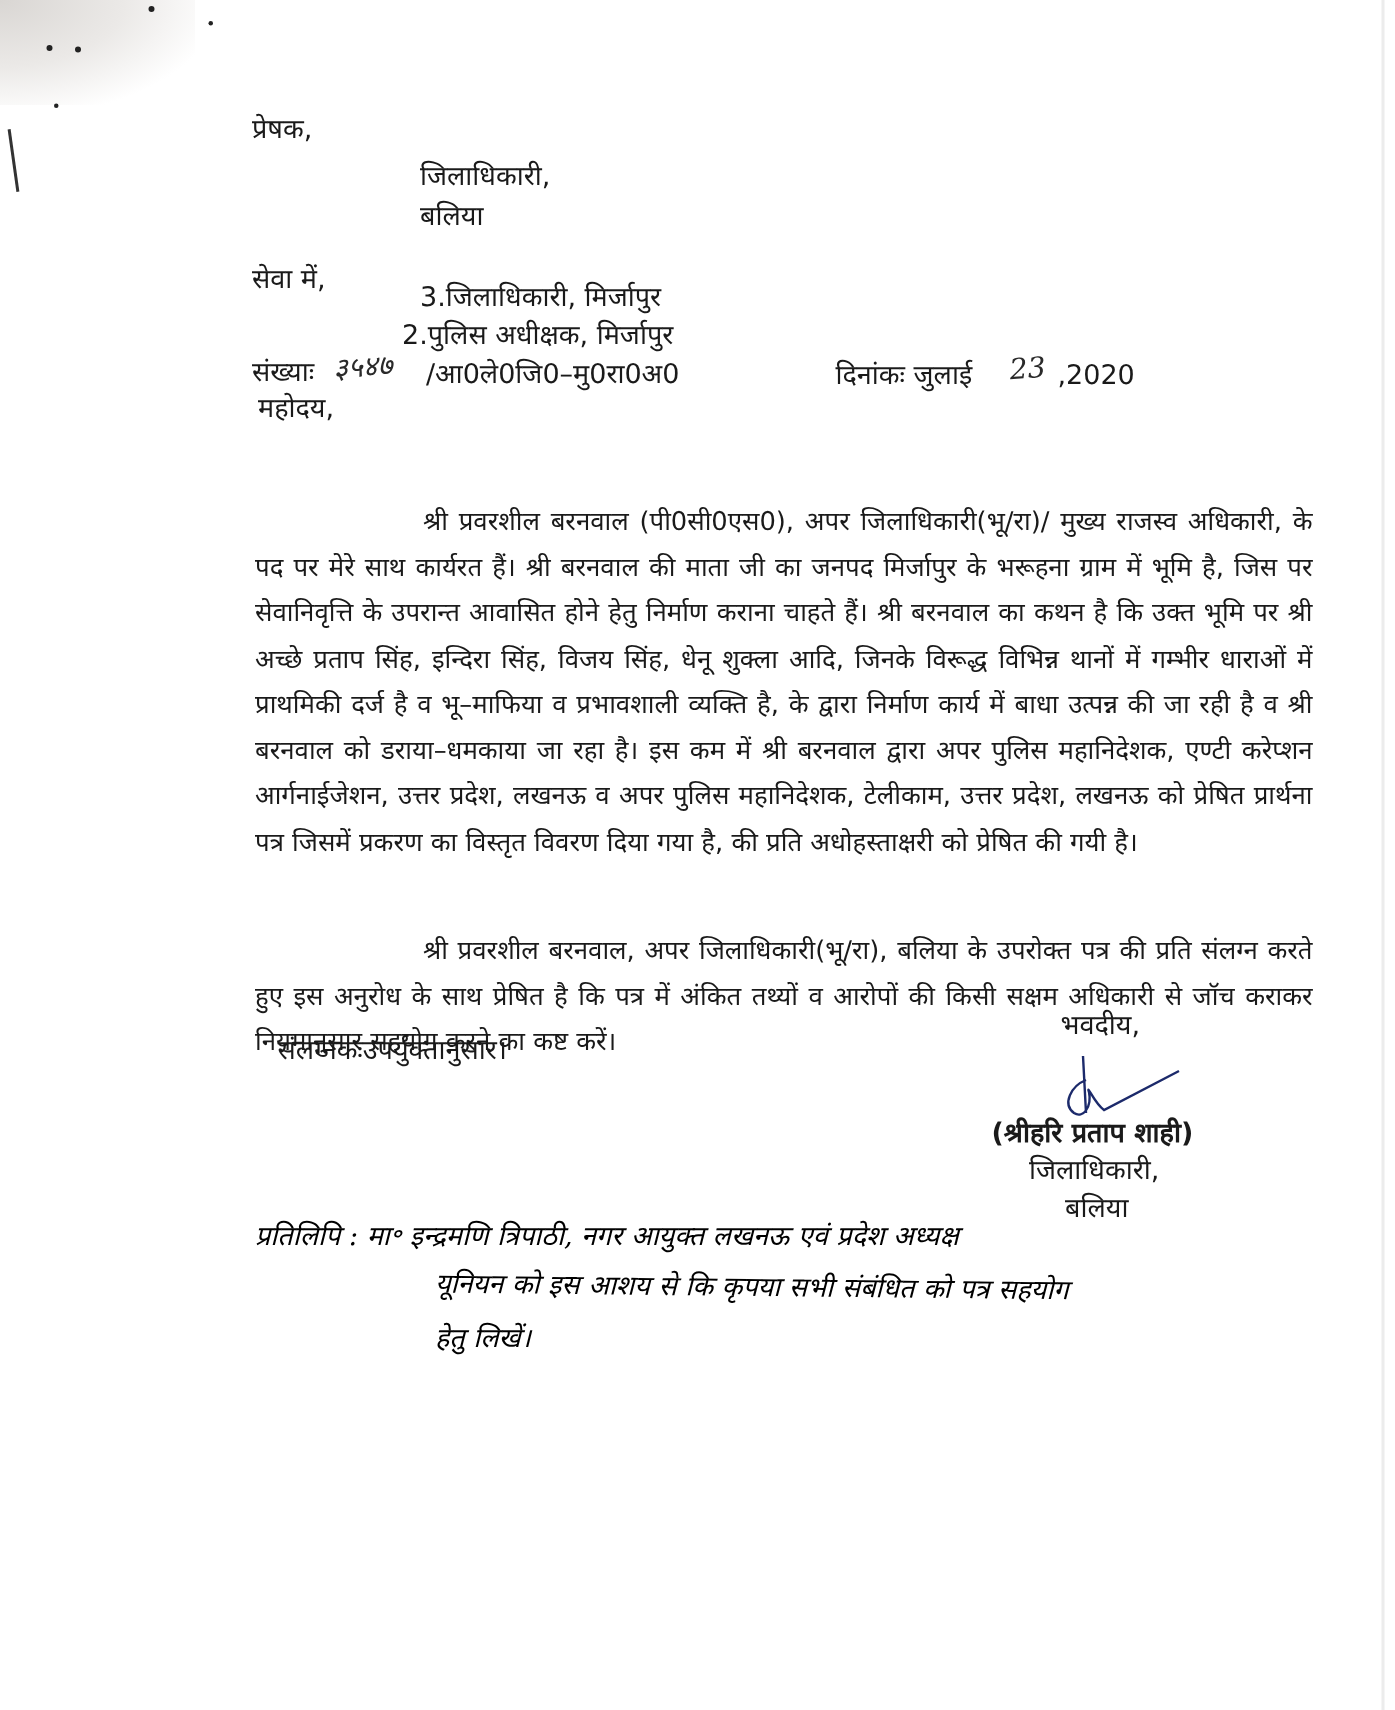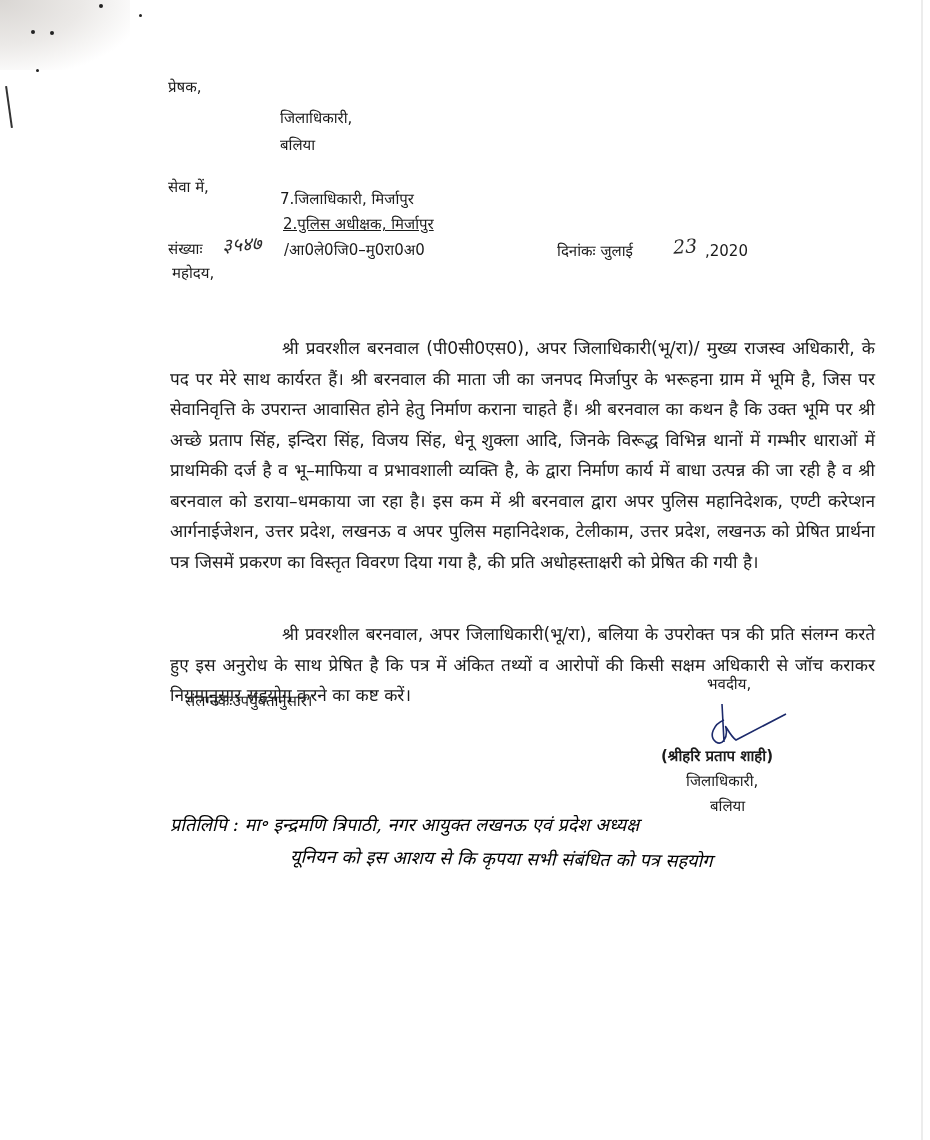--- a/index.html
+++ b/index.html
@@ -8,21 +8,21 @@
     font-family:"DejaVu Sans", sans-serif; color:#1a1a1a;
   }
   .corner-shade {
     position:absolute; left:0; top:0; width:130px; height:70px;
     background: radial-gradient(ellipse at 0% 0%, #d9d6d3 0%, #ebe9e7 45%, rgba(255,255,255,0) 80%);
   }
   .dot { position:absolute; width:4px; height:4px; border-radius:50%; background:#222; }
   .margin-line { position:absolute; left:8px; top:86px; width:2px; height:42px; background:#333; transform:rotate(-8deg); }
   .edge-line { position:absolute; left:921px; top:0; width:2px; height:1140px; background:#ececec; }
 
-  .txt { position:absolute; font-size:15px; line-height:22px; white-space:nowrap; }
+  .txt { position:absolute; font-size:18px; line-height:22px; white-space:nowrap; }
   .para {
     position:absolute; left:170px; width:705px; font-size:17.2px; line-height:30.5px;
     text-align:justify; text-align-last:left;margin-top:46px;
   }
   .para .indent { display:inline-block; width:112px; }
   .hand {
     position:absolute; font-family:"DejaVu Serif", serif; font-style:italic; color:#2a2a2a;
   }
   .hw-num { font-size:19px; transform:rotate(-4deg); }
   .cc {
@@ -43,22 +43,22 @@
 <div class="dot" style="left:139px;top:14px;width:3px;height:3px;"></div>
 <div class="dot" style="left:36px;top:69px;width:3px;height:3px;"></div>
 <div class="margin-line"></div>
 <div class="edge-line"></div>
 
 <div class="txt" style="left:168px;top:76px;">प्रेषक,</div>
 <div class="txt" style="left:280px;top:107px;">जिलाधिकारी,</div>
 <div class="txt" style="left:280px;top:134px;">बलिया</div>
 
 <div class="txt" style="left:168px;top:176px;">सेवा में,</div>
-<div class="txt" style="left:280px;top:188px;">7.जिलाधिकारी, मिर्जापुर</div>
-<div class="txt" style="left:283px;top:213px;text-decoration:underline;">2.पुलिस अधीक्षक, मिर्जापुर</div>
+<div class="txt" style="left:280px;top:188px;">3.जिलाधिकारी, मिर्जापुर</div>
+<div class="txt" style="left:268px;top:213px;">2.पुलिस अधीक्षक, मिर्जापुर</div>
 
 <div class="txt" style="left:168px;top:238px;">संख्याः</div>
 <div class="hand hw-num" style="left:222px;top:231px;">३५४७</div>
 <div class="txt" style="left:284px;top:239px;">/आ0ले0जि0–मु0रा0अ0</div>
 
 <div class="txt" style="left:557px;top:240px;">दिनांकः जुलाई</div>
 <div class="hand hw-num" style="left:673px;top:235px;">23</div>
 <div class="txt" style="left:705px;top:240px;">,2020</div>
 
 <div class="txt" style="left:172px;top:262px;">महोदय,</div>
@@ -78,13 +78,14 @@
   <path d="M26 2 L28 40 M28 18 C18 22 12 34 20 40 C26 44 32 36 30 26 C28 20 34 34 40 38 L90 12" fill="none" stroke="#1c2a6b" stroke-width="1.6"></path>
 </svg>
 
 <div class="txt" style="left:661px;top:745px;font-weight:bold;">(श्रीहरि प्रताप शाही)</div>
 <div class="txt" style="left:686px;top:770px;">जिलाधिकारी,</div>
 <div class="txt" style="left:710px;top:795px;">बलिया</div>
 
 <div class="cc">
   <span>प्रतिलिपि : मा॰ इन्द्रमणि त्रिपाठी, नगर आयुक्त लखनऊ एवं प्रदेश अध्यक्ष</span>
   <span class="line2">यूनियन को इस आशय से कि कृपया सभी संबंधित को पत्र सहयोग</span>
+  <span class="line3">हेतु लिखें।</span>
 </div>
 
 </body></html>

